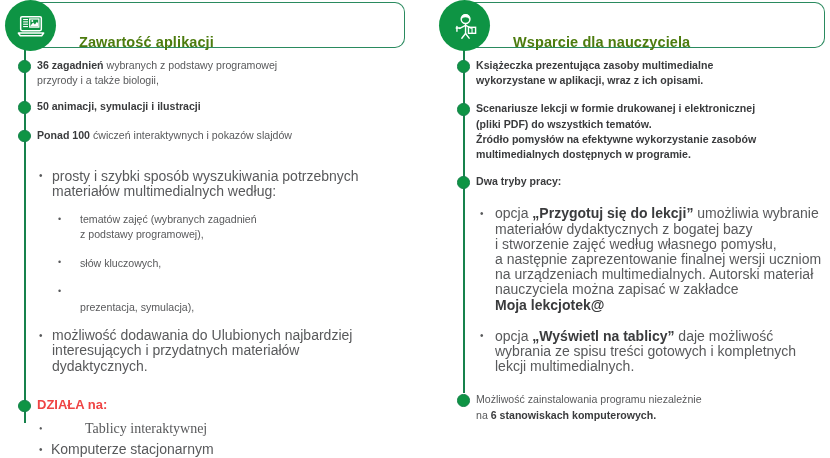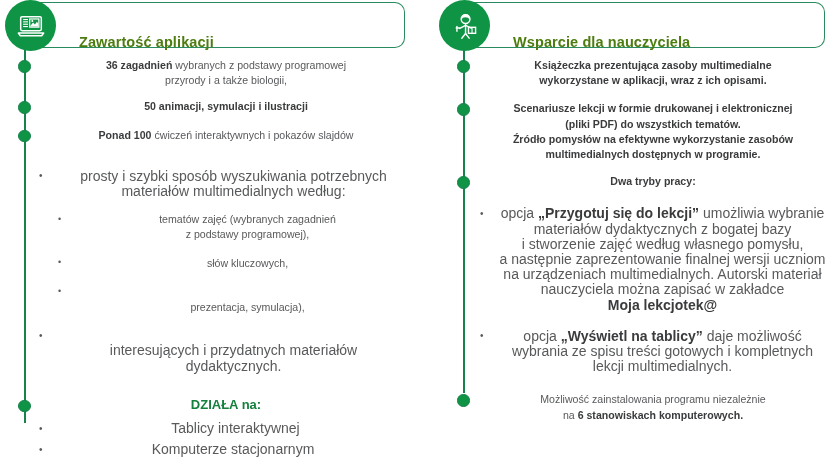--- a/index.html
+++ b/index.html
@@ -70,21 +70,20 @@
     letter-spacing: 0.1px;
     z-index: 4;
     white-space: nowrap;
     margin-left: 12px;
   }
 
   
   .timeline-body {
     position: relative;
     padding-top: 6px;
-    text-align: center;
   }
   .spine {
     position: absolute;
     top: 0;
     bottom: 0;
     width: 2.2px;
     background: #17824c;
   }
   .col-left .spine  { left: 24.2px; }
   .col-right .spine { left: 24.2px; }
@@ -107,21 +106,21 @@
     border-radius: 50%;
     background: #0e9444;
     border: 1.6px solid #17824c;
     z-index: 2;
   }
   .entry-text {
     font-size: 10.6px;
     line-height: 15.2px;
     color: #58595b;
   }
-  .entry-text.green { color: #15803d; font-weight: bold; font-size: 13px; margin-top: 23px; }
+  .entry-text.green { color: #ef4444; font-weight: bold; font-size: 13px; margin-top: 23px; }
 
   b { font-weight: bold; color: #3a3b3d; }
 
   
   .sub {
     position: relative;
     padding-left: 52px;
     margin-bottom: 11px;
     font-size: 14px;
     line-height: 15.2px;
@@ -217,31 +216,31 @@
       <div class="sub2" style="margin-bottom:14px;">
         <span>słów kluczowych,</span>
       </div>
 
       <div class="sub2" style="margin-bottom:13px;">
         <br>
         <span>prezentacja, symulacja),</span>
       </div>
 
       <div class="sub" style="margin-bottom:11px;">
-        <br>
+        <span>możliwość dodawania do Ulubionych najbardziej</span><br>
         <span>interesujących i przydatnych materiałów</span><br>
         <span>dydaktycznych.</span>
       </div>
 
       <div class="entry" style="margin-bottom:9px;">
         <span class="dot" style="top:3px;"></span>
         <div class="entry-text green">DZIAŁA na:</div>
       </div>
 
-      <div class="sub sub-tight" style="padding-left:56px;">
+      <div class="sub sub-tight" style="padding-left:85px;font-family:Liberation Serif, serif;">
         <span>Tablicy interaktywnej</span>
       </div>
 
       <div class="sub sub-tight" style="padding-left:51px;">
         <span>Komputerze stacjonarnym</span>
       </div>
     </div>
   </div>
 
   <div class="column col-right">

